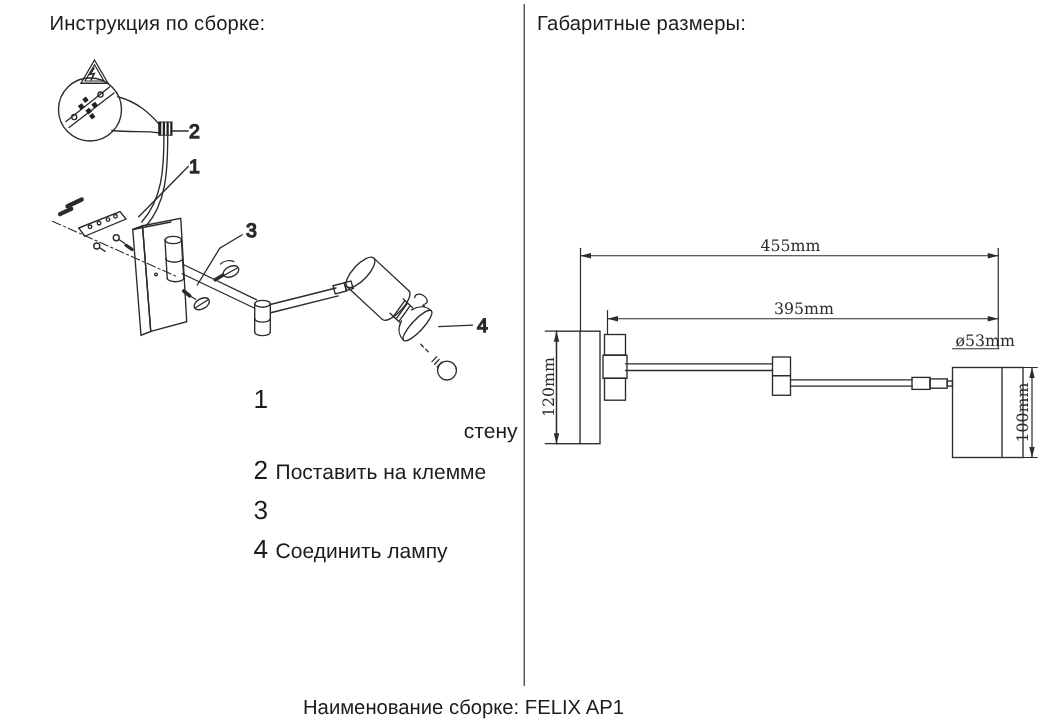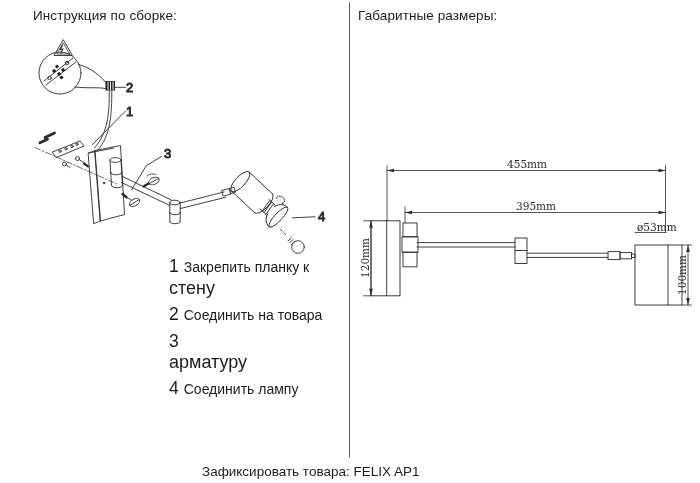--- a/index.html
+++ b/index.html
@@ -7,21 +7,21 @@
     position:relative;width:700px;height:483px;background:#fff;overflow:hidden;
     font-family:"Liberation Sans",sans-serif;color:#1c1c1c;
   }
   .abs{position:absolute;}
   .panel-title{font-size:13.5px;letter-spacing:.1px;white-space:nowrap;}
   #art{position:absolute;left:0;top:0;}
   #steps{position:absolute;left:169px;top:256px;width:176px;}
   .step-line{display:flex;align-items:baseline;gap:5px;line-height:21px;white-space:nowrap;}
   .step-num{font-size:17.5px;}
   .step-txt{font-size:14px;}
-  .cont{font-size:18px;line-height:21px;white-space:nowrap;}
+  .cont{font-size:14px;line-height:21px;white-space:nowrap;text-align:right;}
   .gap{margin-top:5px;}
   #footer{position:absolute;left:202px;top:464px;font-size:13.5px;white-space:nowrap;}
   svg text{font-family:"Liberation Sans",sans-serif;}
   svg text.dim{font-family:"DejaVu Serif",serif;font-size:10.5px;fill:#2b2b2b;}
   svg text.callout{font-size:13px;fill:#1c1c1c;}
 </style>
 </head>
 <body>
 
 <div id="canvas">
@@ -230,31 +230,29 @@
         <text class="dim" x="637" y="230.5">ø53mm</text>
         <text class="dim" x="366" y="261" text-anchor="middle" transform="rotate(-90 366 258)">120mm</text>
         <text class="dim" x="682.5" y="278" text-anchor="middle" transform="rotate(-90 682.5 275)">100mm</text>
       </g>
     </g>
   </svg>
 
   <div id="steps">
     <div class="step-line">
       <span class="step-num">1</span>
-      <span class="step-txt">Закрепить планку к</span>
     </div>
     <div class="cont">стену</div>
     <div class="step-line gap">
       <span class="step-num">2</span>
-      <span class="step-txt">Соединить на товара</span>
+      <span class="step-txt">Поставить на клемме</span>
     </div>
     <div class="step-line gap">
       <span class="step-num">3</span>
     </div>
-    <div class="cont">арматуру</div>
     <div class="step-line gap">
       <span class="step-num">4</span>
       <span class="step-txt">Соединить лампу</span>
     </div>
   </div>
 
-  <div id="footer">Зафиксировать товара: FELIX AP1</div>
+  <div id="footer">Наименование сборке: FELIX AP1</div>
 </div>
 
 </body></html>

